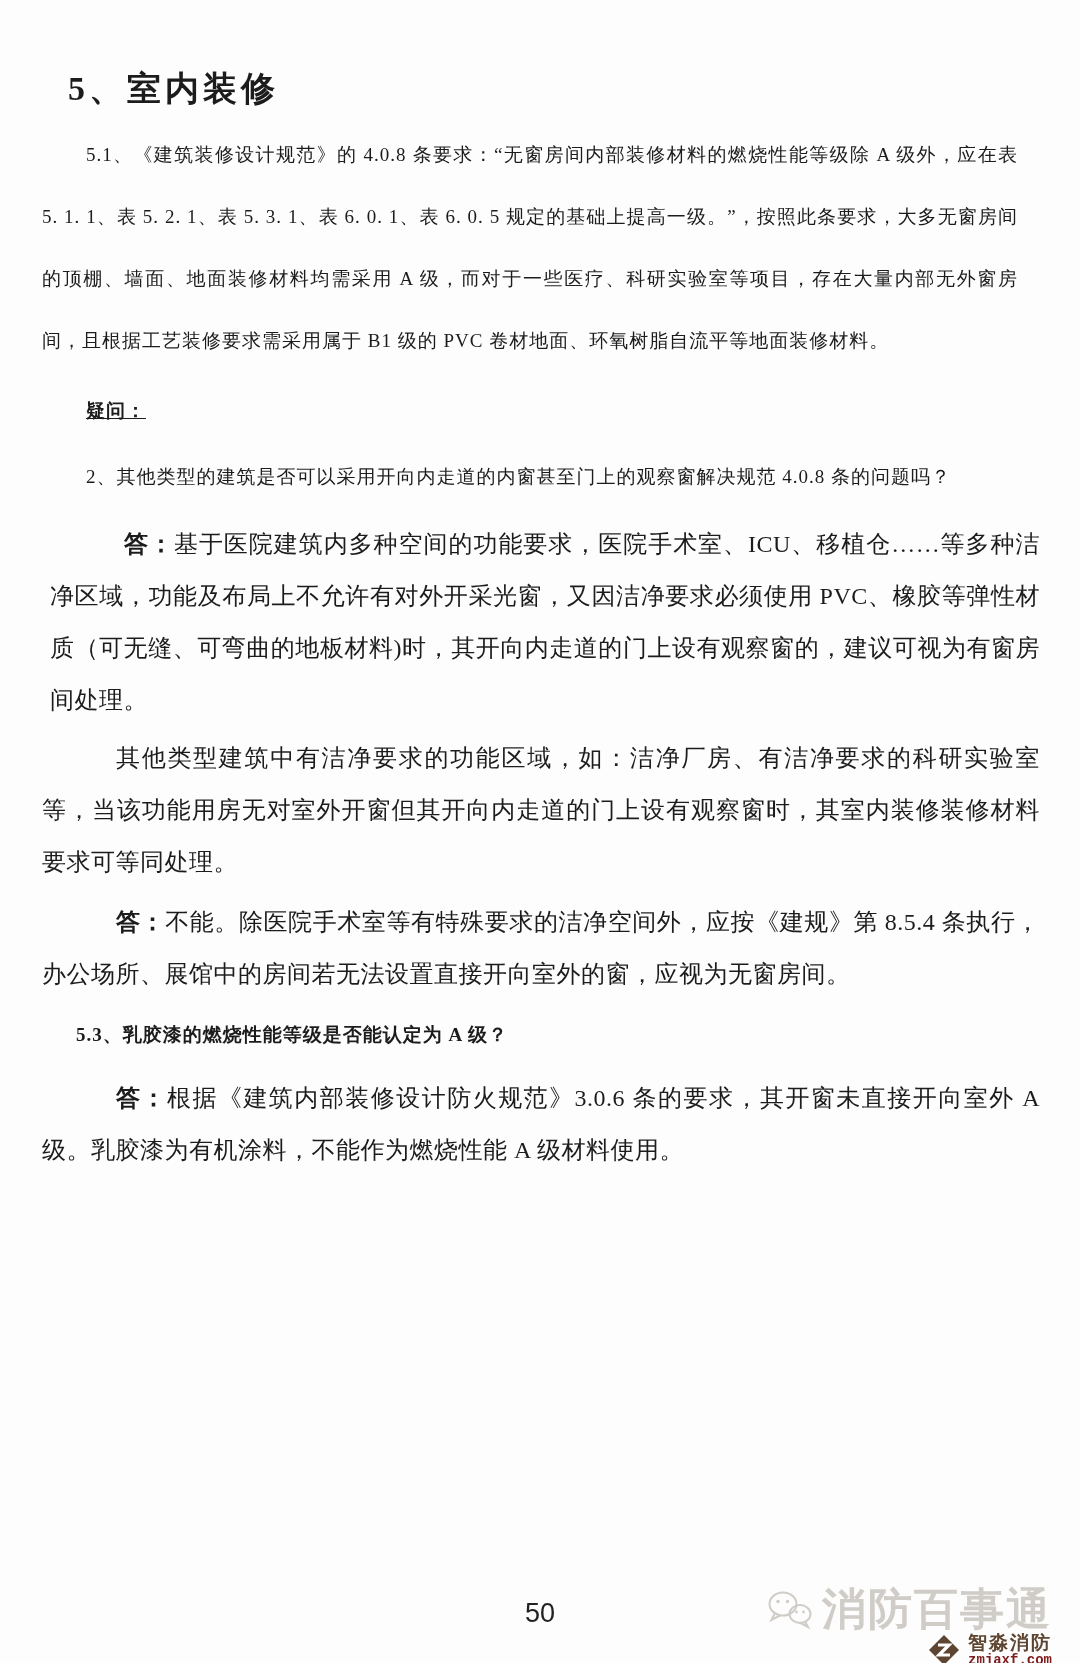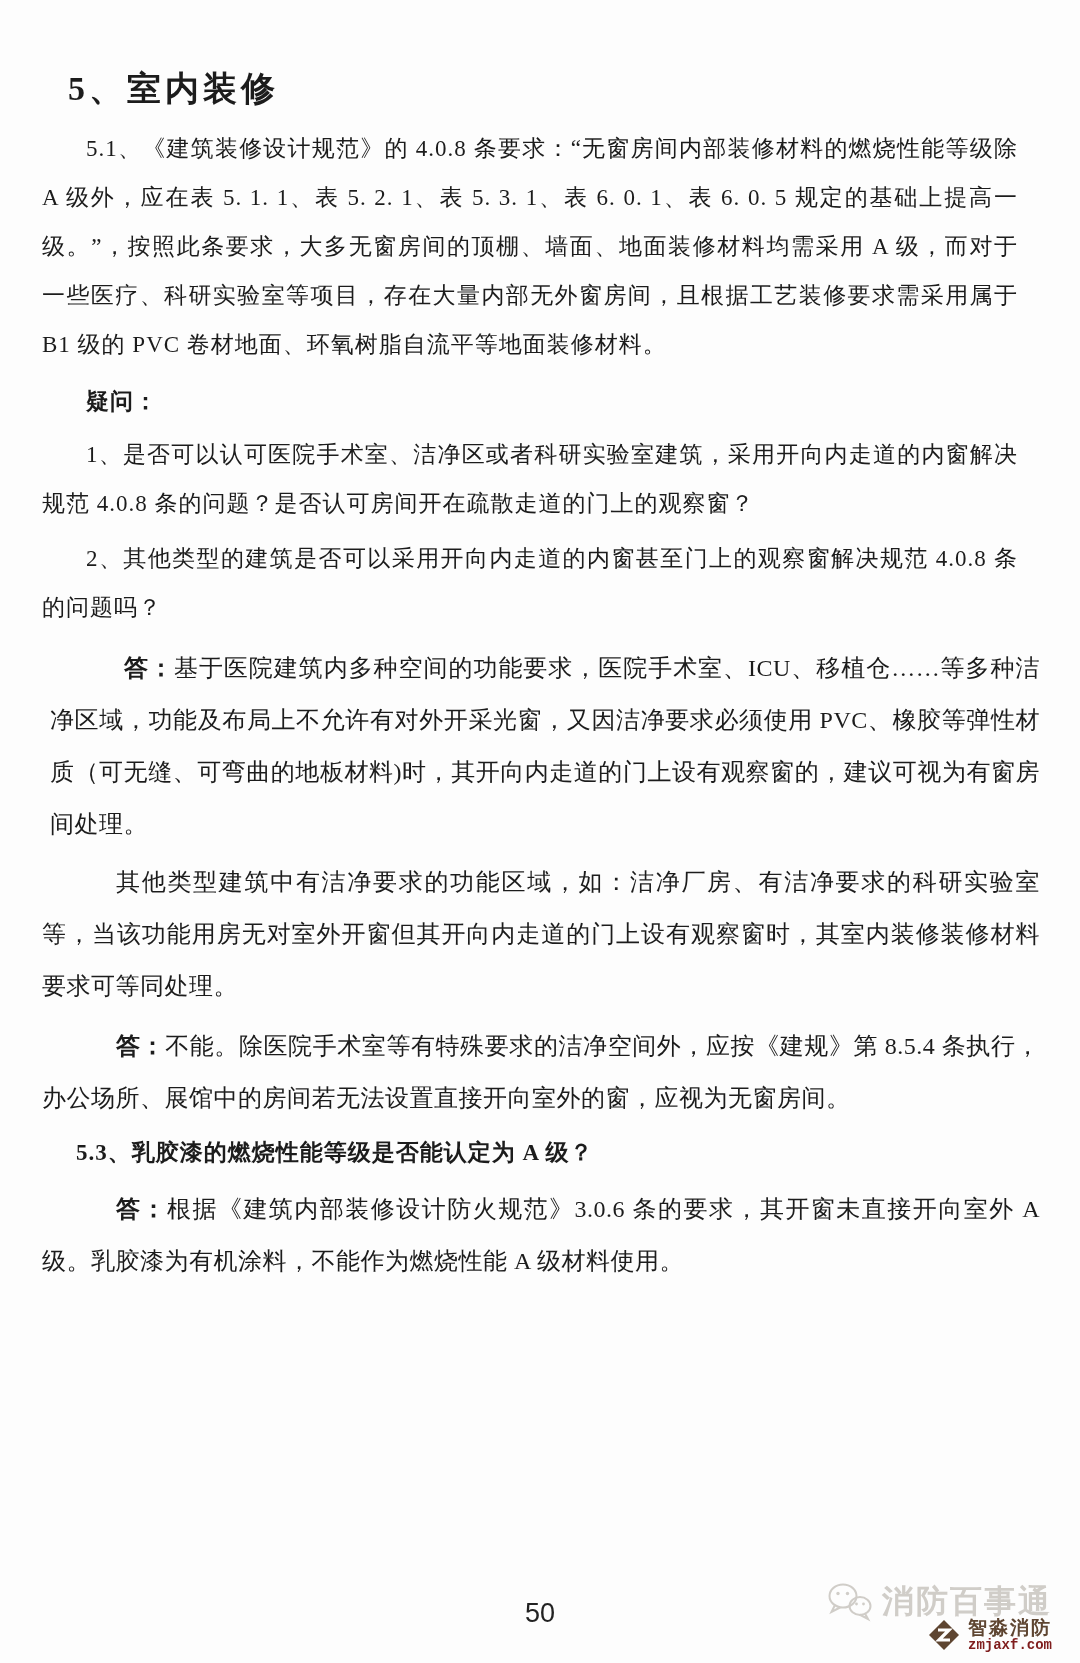--- a/index.html
+++ b/index.html
@@ -20,39 +20,39 @@
     left: 42px; right: 40px; top: 50px;
   }
   .doc-title {
     font-size: 34px;
     font-weight: 600;
     margin: 16px 0 12px 26px;
     letter-spacing: 4px;
   }
   p { margin: 0; }
   .body-par {
-    font-size: 23px;
-    line-height: 49px;
+    font-size: 19px;
+    line-height: 62px;
     text-align: justify;
     padding-right: 22px;
     letter-spacing: 1px;
   }
   .indent-1 { text-indent: 44px; }
   .indent-sm { text-indent: 34px; }
   .bold { font-weight: bold; }
   .answer-par {
     font-size: 24px;
     line-height: 52px;
     text-align: justify;
     text-indent: 74px;
     letter-spacing: 0.5px;
   }
   .ans-prefix { font-weight: bold; }
   .mb-p51 { margin-bottom: 8px; }
-  .mb-doubt { margin-bottom: 4px; }
+  .mb-doubt { margin-bottom: 4px; text-decoration: underline; }
   .mb-q1 { margin-bottom: 6px; }
   .mb-q2 { margin-bottom: 10px; }
   .mb-a1a { margin-bottom: 6px; margin-left: 8px; }
   .mb-a1b { margin-bottom: 8px; }
   .mb-q52 { margin-bottom: 2px; }
   .mb-a2 { margin-bottom: 4px; }
   .mb-q53 { margin-bottom: 6px; }
 
   .page-number {
     position: absolute;
@@ -67,21 +67,21 @@
     position: absolute;
     right: 28px; top: 1580px;
     text-align: right;
   }
   .wm-brand {
     display: flex;
     align-items: center;
     justify-content: flex-end;
     gap: 8px;
     color: #d0cdc8;
-    font-size: 32px;
+    font-size: 44px;
     letter-spacing: 2px;
     font-weight: 600;
   }
   .wm-logo {
     display: flex;
     align-items: center;
     justify-content: flex-end;
     gap: 8px;
     margin-top: -6px;
   }
@@ -110,21 +110,20 @@
 
 <div class="page">
   <div class="content">
 
     <h1 class="doc-title">5、室内装修</h1>
 
     <p class="body-par indent-1 mb-p51">5.1、《建筑装修设计规范》的 4.0.8 条要求：“无窗房间内部装修材料的燃烧性能等级除 A 级外，应在表 5. 1. 1、表 5. 2. 1、表 5. 3. 1、表 6. 0. 1、表 6. 0. 5 规定的基础上提高一级。”，按照此条要求，大多无窗房间的顶棚、墙面、地面装修材料均需采用 A 级，而对于一些医疗、科研实验室等项目，存在大量内部无外窗房间，且根据工艺装修要求需采用属于 B1 级的 PVC 卷材地面、环氧树脂自流平等地面装修材料。</p>
 
     <p class="body-par indent-1 bold mb-doubt">疑问：</p>
 
-    <p class="body-par indent-1 mb-q1">1、是否可以认可医院手术室、洁净区或者科研实验室建筑，采用开向内走道的内窗解决规范 4.0.8 条的问题？是否认可房间开在疏散走道的门上的观察窗？</p>
 
     <p class="body-par indent-1 mb-q2">2、其他类型的建筑是否可以采用开向内走道的内窗甚至门上的观察窗解决规范 4.0.8 条的问题吗？</p>
 
     <p class="answer-par mb-a1a"><span class="ans-prefix">答：</span><span>基于医院建筑内多种空间的功能要求，医院手术室、ICU、移植仓……等多种洁净区域，功能及布局上不允许有对外开采光窗，又因洁净要求必须使用 PVC、橡胶等弹性材质（可无缝、可弯曲的地板材料)时，其开向内走道的门上设有观察窗的，建议可视为有窗房间处理。</span></p>
 
     <p class="answer-par mb-a1b">其他类型建筑中有洁净要求的功能区域，如：洁净厂房、有洁净要求的科研实验室等，当该功能用房无对室外开窗但其开向内走道的门上设有观察窗时，其室内装修装修材料要求可等同处理。</p>
 
 
     <p class="answer-par mb-a2"><span class="ans-prefix">答：</span><span>不能。除医院手术室等有特殊要求的洁净空间外，应按《建规》第 8.5.4 条执行，办公场所、展馆中的房间若无法设置直接开向室外的窗，应视为无窗房间。</span></p>
 

